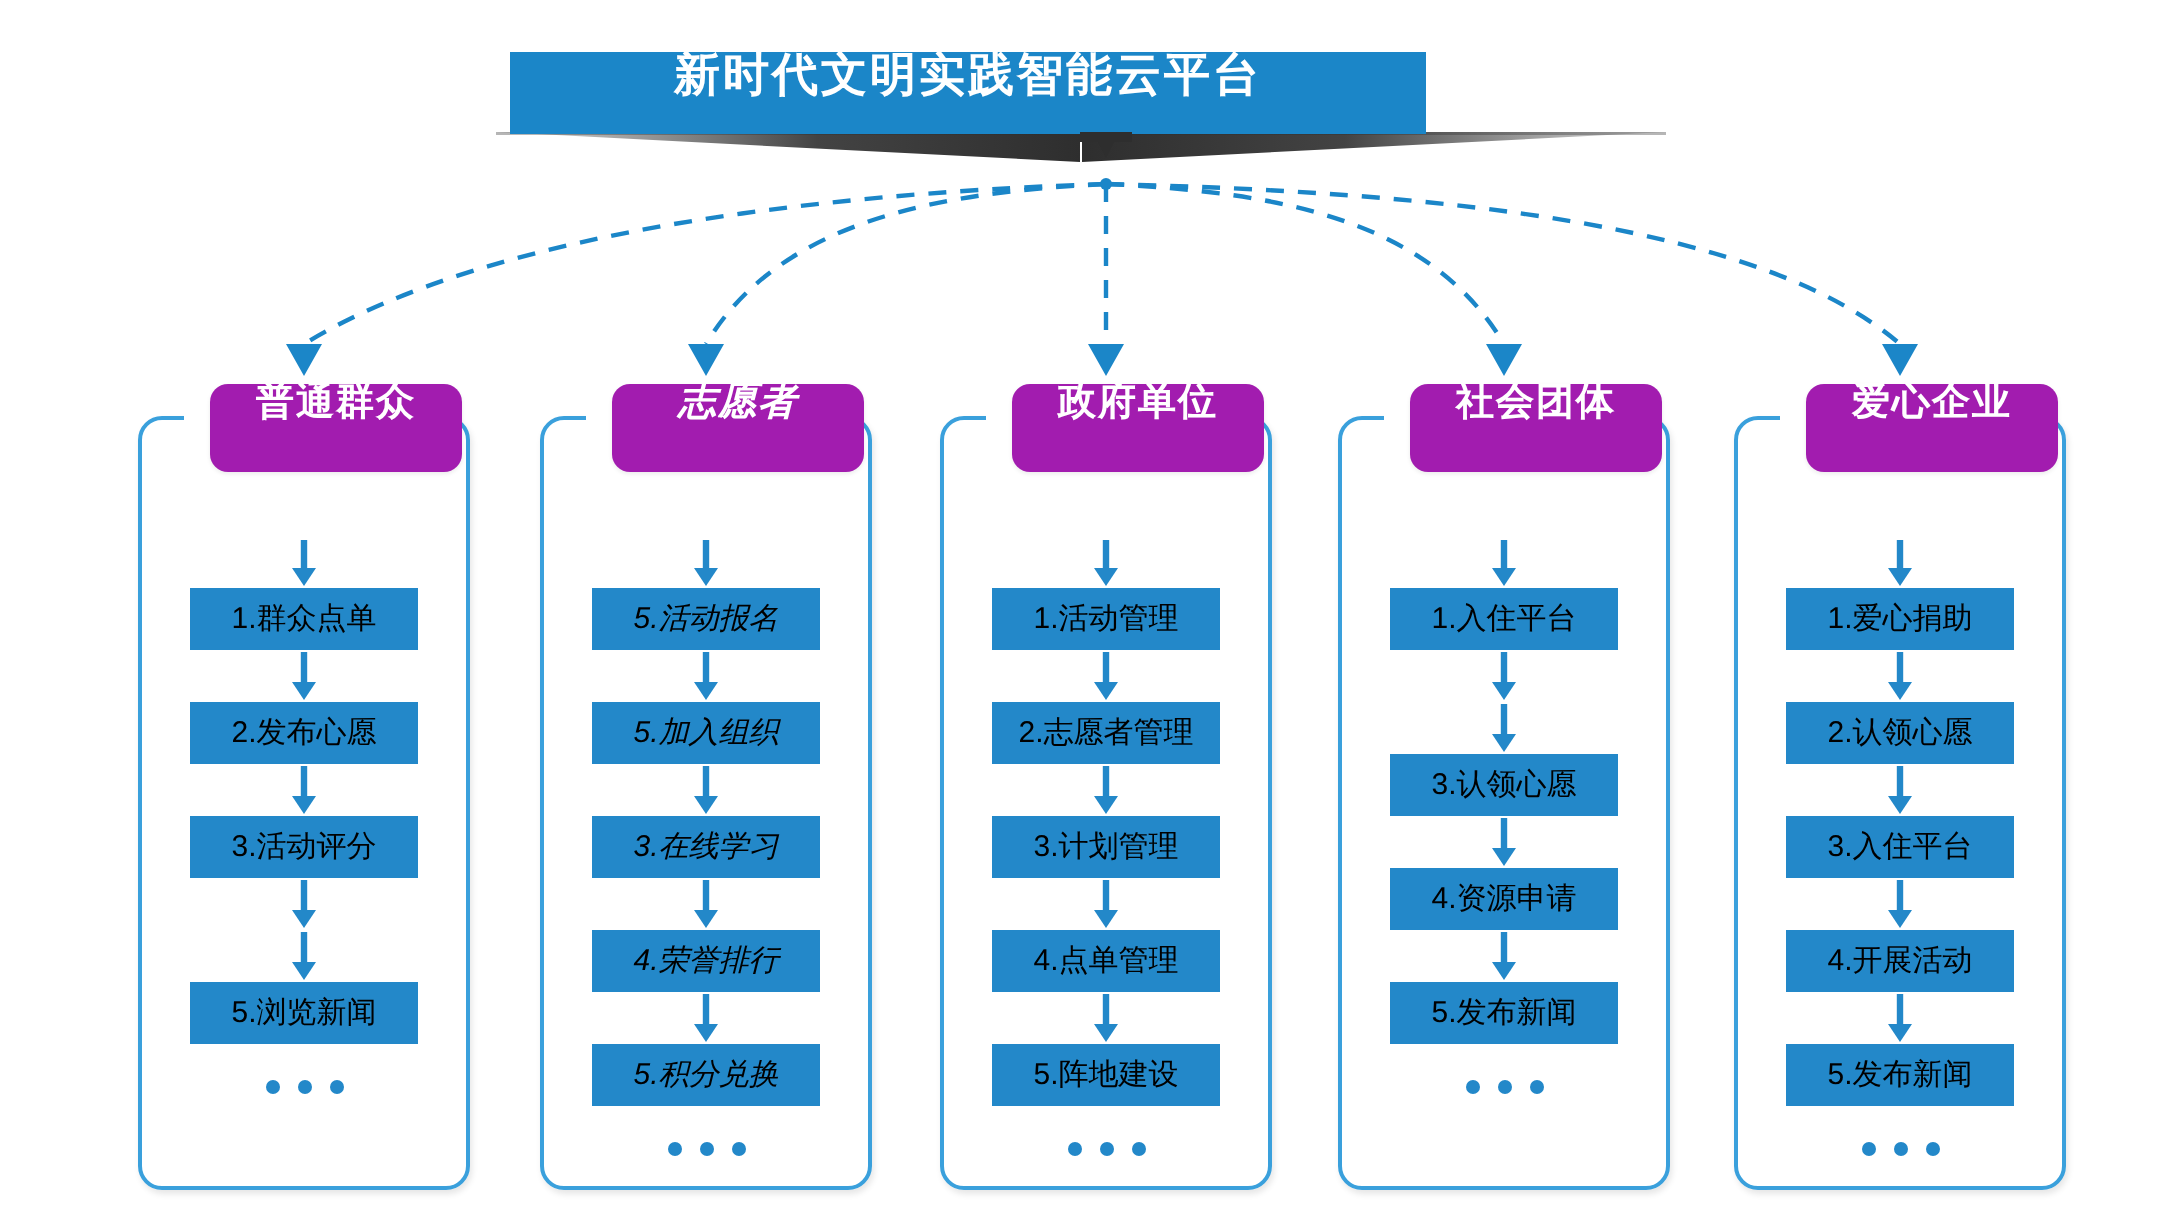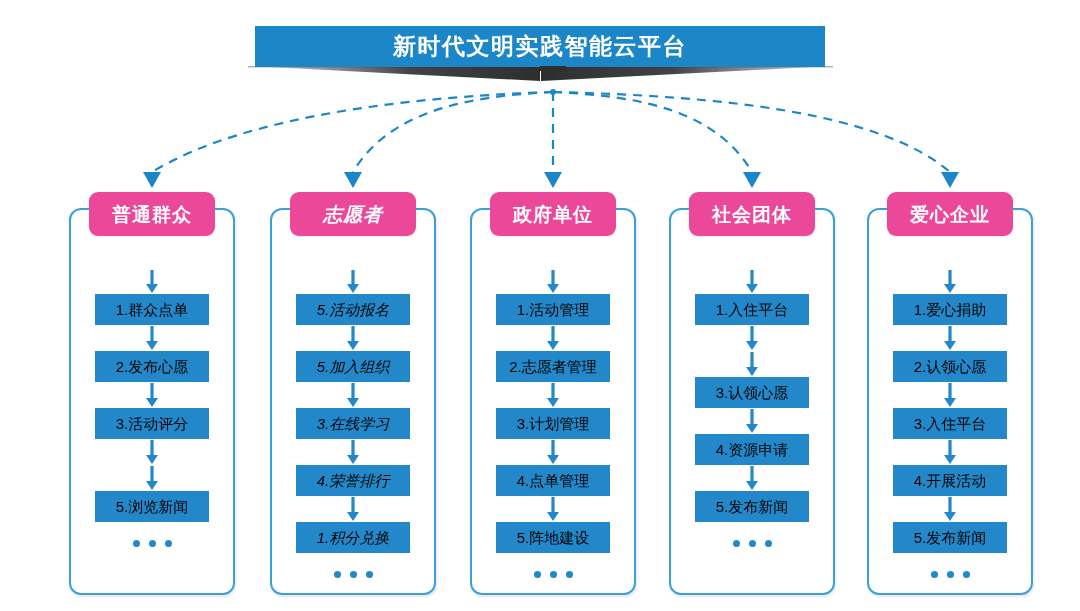--- a/index.html
+++ b/index.html
@@ -16,25 +16,25 @@
     height: 611px;
     background: #ffffff;
     overflow: hidden;
   }
 
   
   #title-bar {
     position: absolute;
     left: 255px;
     top: 26px;
-    width: 570px;
+    width: 458px;
     height: 41px;
     background: #1b86c8;
     display: flex;
-    align-items: center;
+    align-items: flex-start;
     justify-content: center;
     z-index: 5;
   }
   #title-text {
     color: #ffffff;
     font-size: 23px;
     font-weight: bold;
     letter-spacing: 1.5px;
     line-height: 1;
     white-space: nowrap;
@@ -91,28 +91,28 @@
     position: absolute;
     left: 23px;
     top: -4px;
     width: 120px;
     height: 9px;
     background: #ffffff;
     z-index: 2;
   }
   .col-badge {
     position: absolute;
-    left: 20px;
+    left: 36px;
     top: -16px;
     width: 126px;
     height: 44px;
-    background: #ec4899;
+    background: #a21caf;
     border-radius: 9px;
     display: flex;
-    align-items: center;
+    align-items: flex-start;
     justify-content: center;
     z-index: 3;
     box-shadow: 0 1px 2px rgba(0,0,0,0.08);
   }
   .col-badge-label {
     color: #ffffff;
     font-size: 19px;
     font-weight: bold;
     letter-spacing: 1px;
     line-height: 1;
@@ -343,21 +343,21 @@
             </div>
           </div>
           <div class="arrow-gap">
             <svg width="14" height="26" viewBox="0 0 14 26">
               <rect x="5.4" y="1" width="3.2" height="16" fill="#2388c9"></rect>
               <path d="M1,16 L13,16 L7,25 Z" fill="#2388c9"></path>
             </svg>
           </div>
           <div class="item-wrap">
             <div class="item-box">
-              <span class="item-label">1.积分兑换</span>
+              <span class="item-label">5.积分兑换</span>
             </div>
           </div>
           <div class="ellipsis">
             <span class="dot"></span>
             <span class="dot"></span>
             <span class="dot"></span>
           </div>
         </div>
       </div>
       <div class="column" style="left: 470px;">

